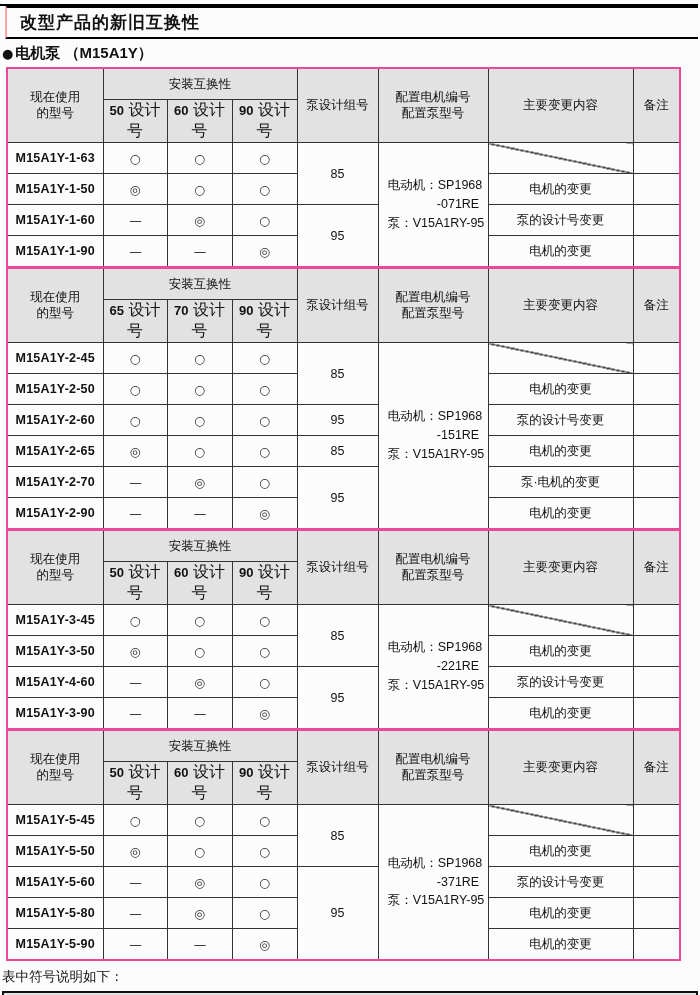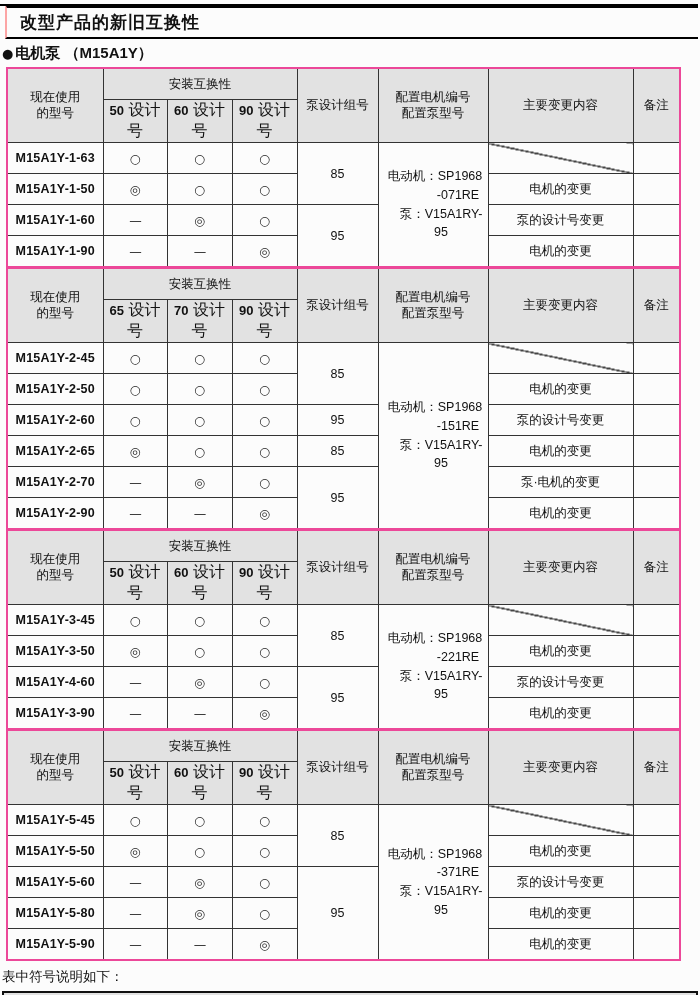--- a/index.html
+++ b/index.html
@@ -66,21 +66,21 @@
   }
   .sym { font-family: "DejaVu Sans", sans-serif; font-size: 15px; color: #222; }
   .sym-dash { font-size: 14px; letter-spacing: -1px; }
   .group-cell { font-size: 13.5px; }
   .config-cell {
     text-align: left; font-size: 11.5px;
     padding: 2px 1px 2px 4px; line-height: 1.5;
   }
   .config-l1 { padding-left: 4px; }
   .config-l2 { padding-left: 50px; }
-  .config-l3 { padding-left: 16px; }
+  .config-l3 { padding-left: 6px; }
   .change-cell { text-align: left; padding-left: 9px; font-size: 12.5px; }
   .diag-cell {
     background: linear-gradient(to top right,
       transparent calc(50% - 0.8px),
       #444 calc(50% - 0.8px),
       #444 calc(50% + 0.8px),
       transparent calc(50% + 0.8px));
   }
 
   .legend { margin: 7px 0 0 2px; font-size: 13.5px; }

